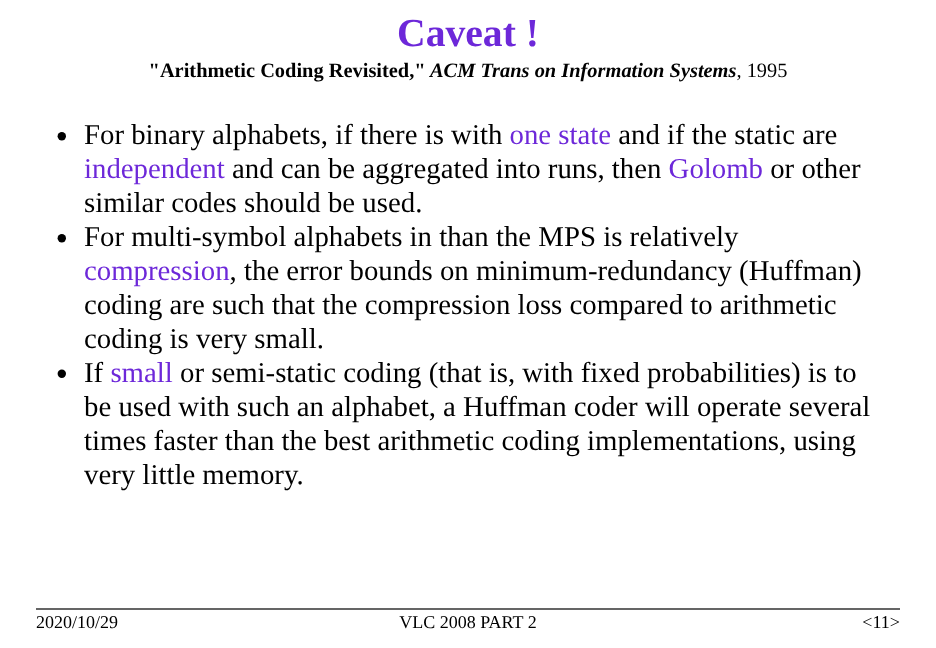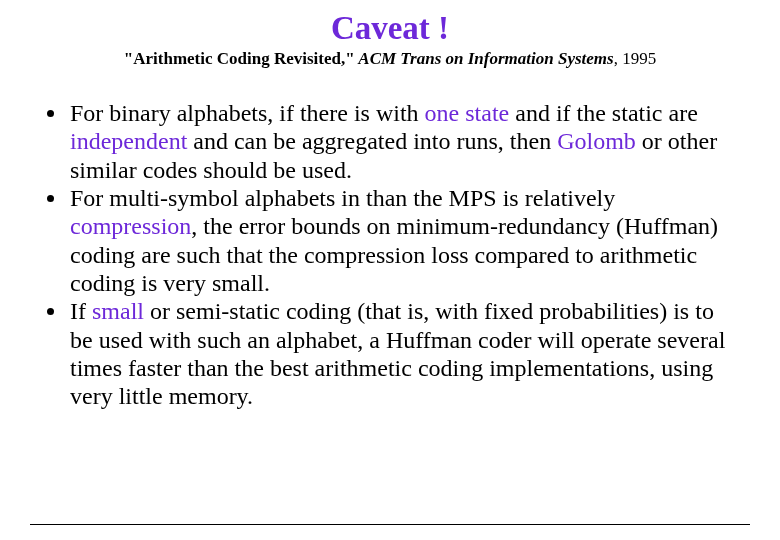--- a/index.html
+++ b/index.html
@@ -96,15 +96,20 @@
     <li>
       <span>For multi-symbol alphabets in than the MPS is relatively </span><span class="blue">compression</span><span>, the error bounds on minimum-redundancy (Huffman) coding are such that the compression loss compared to arithmetic coding is very small.</span>
     </li>
     <li>
       <span>If </span><span class="blue">small</span><span> or semi-static coding (that is, with fixed probabilities) is to be used with such an alphabet, a Huffman coder will operate several times faster than the best arithmetic coding implementations, using very little memory.</span>
     </li>
   </ul>
 
   <div class="footer">
     <hr class="footer-line">
+    <div class="footer-row">
+      <span>2020/10/29</span>
+      <span class="footer-center">VLC 2008 PART 2</span>
+      <span>&lt;11&gt;</span>
+    </div>
   </div>
 
 </div>
 
 </body></html>

